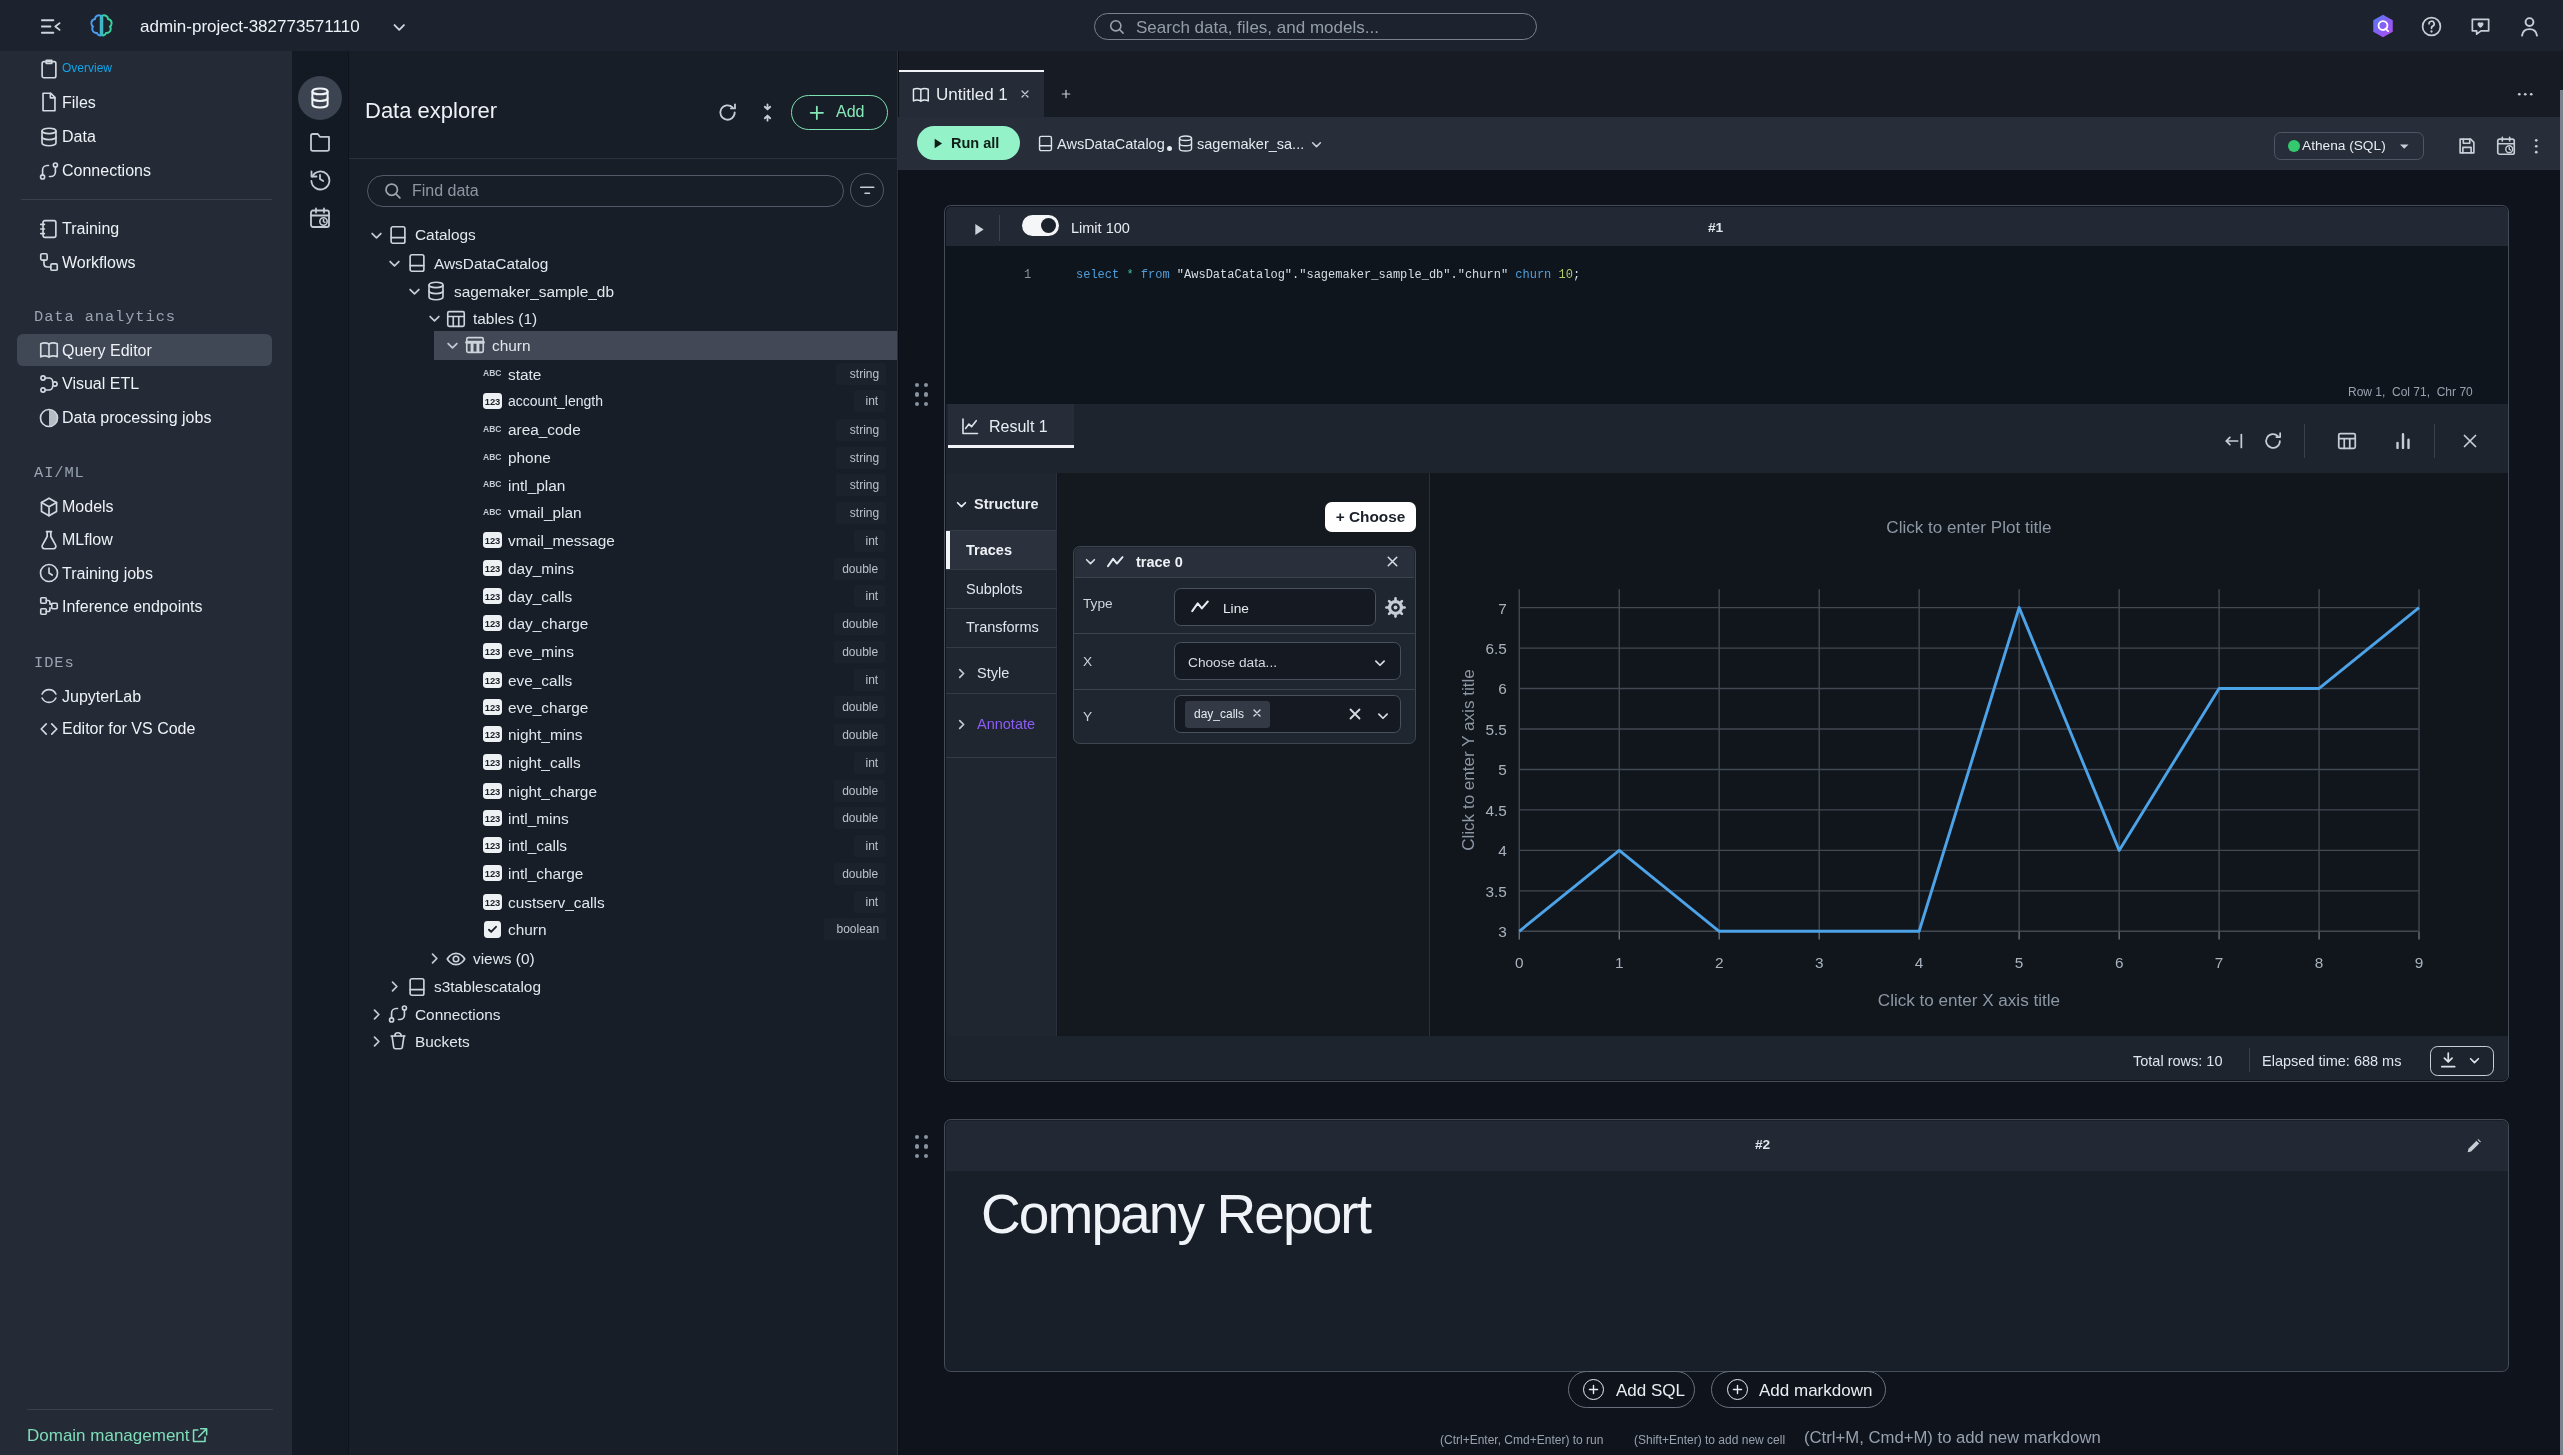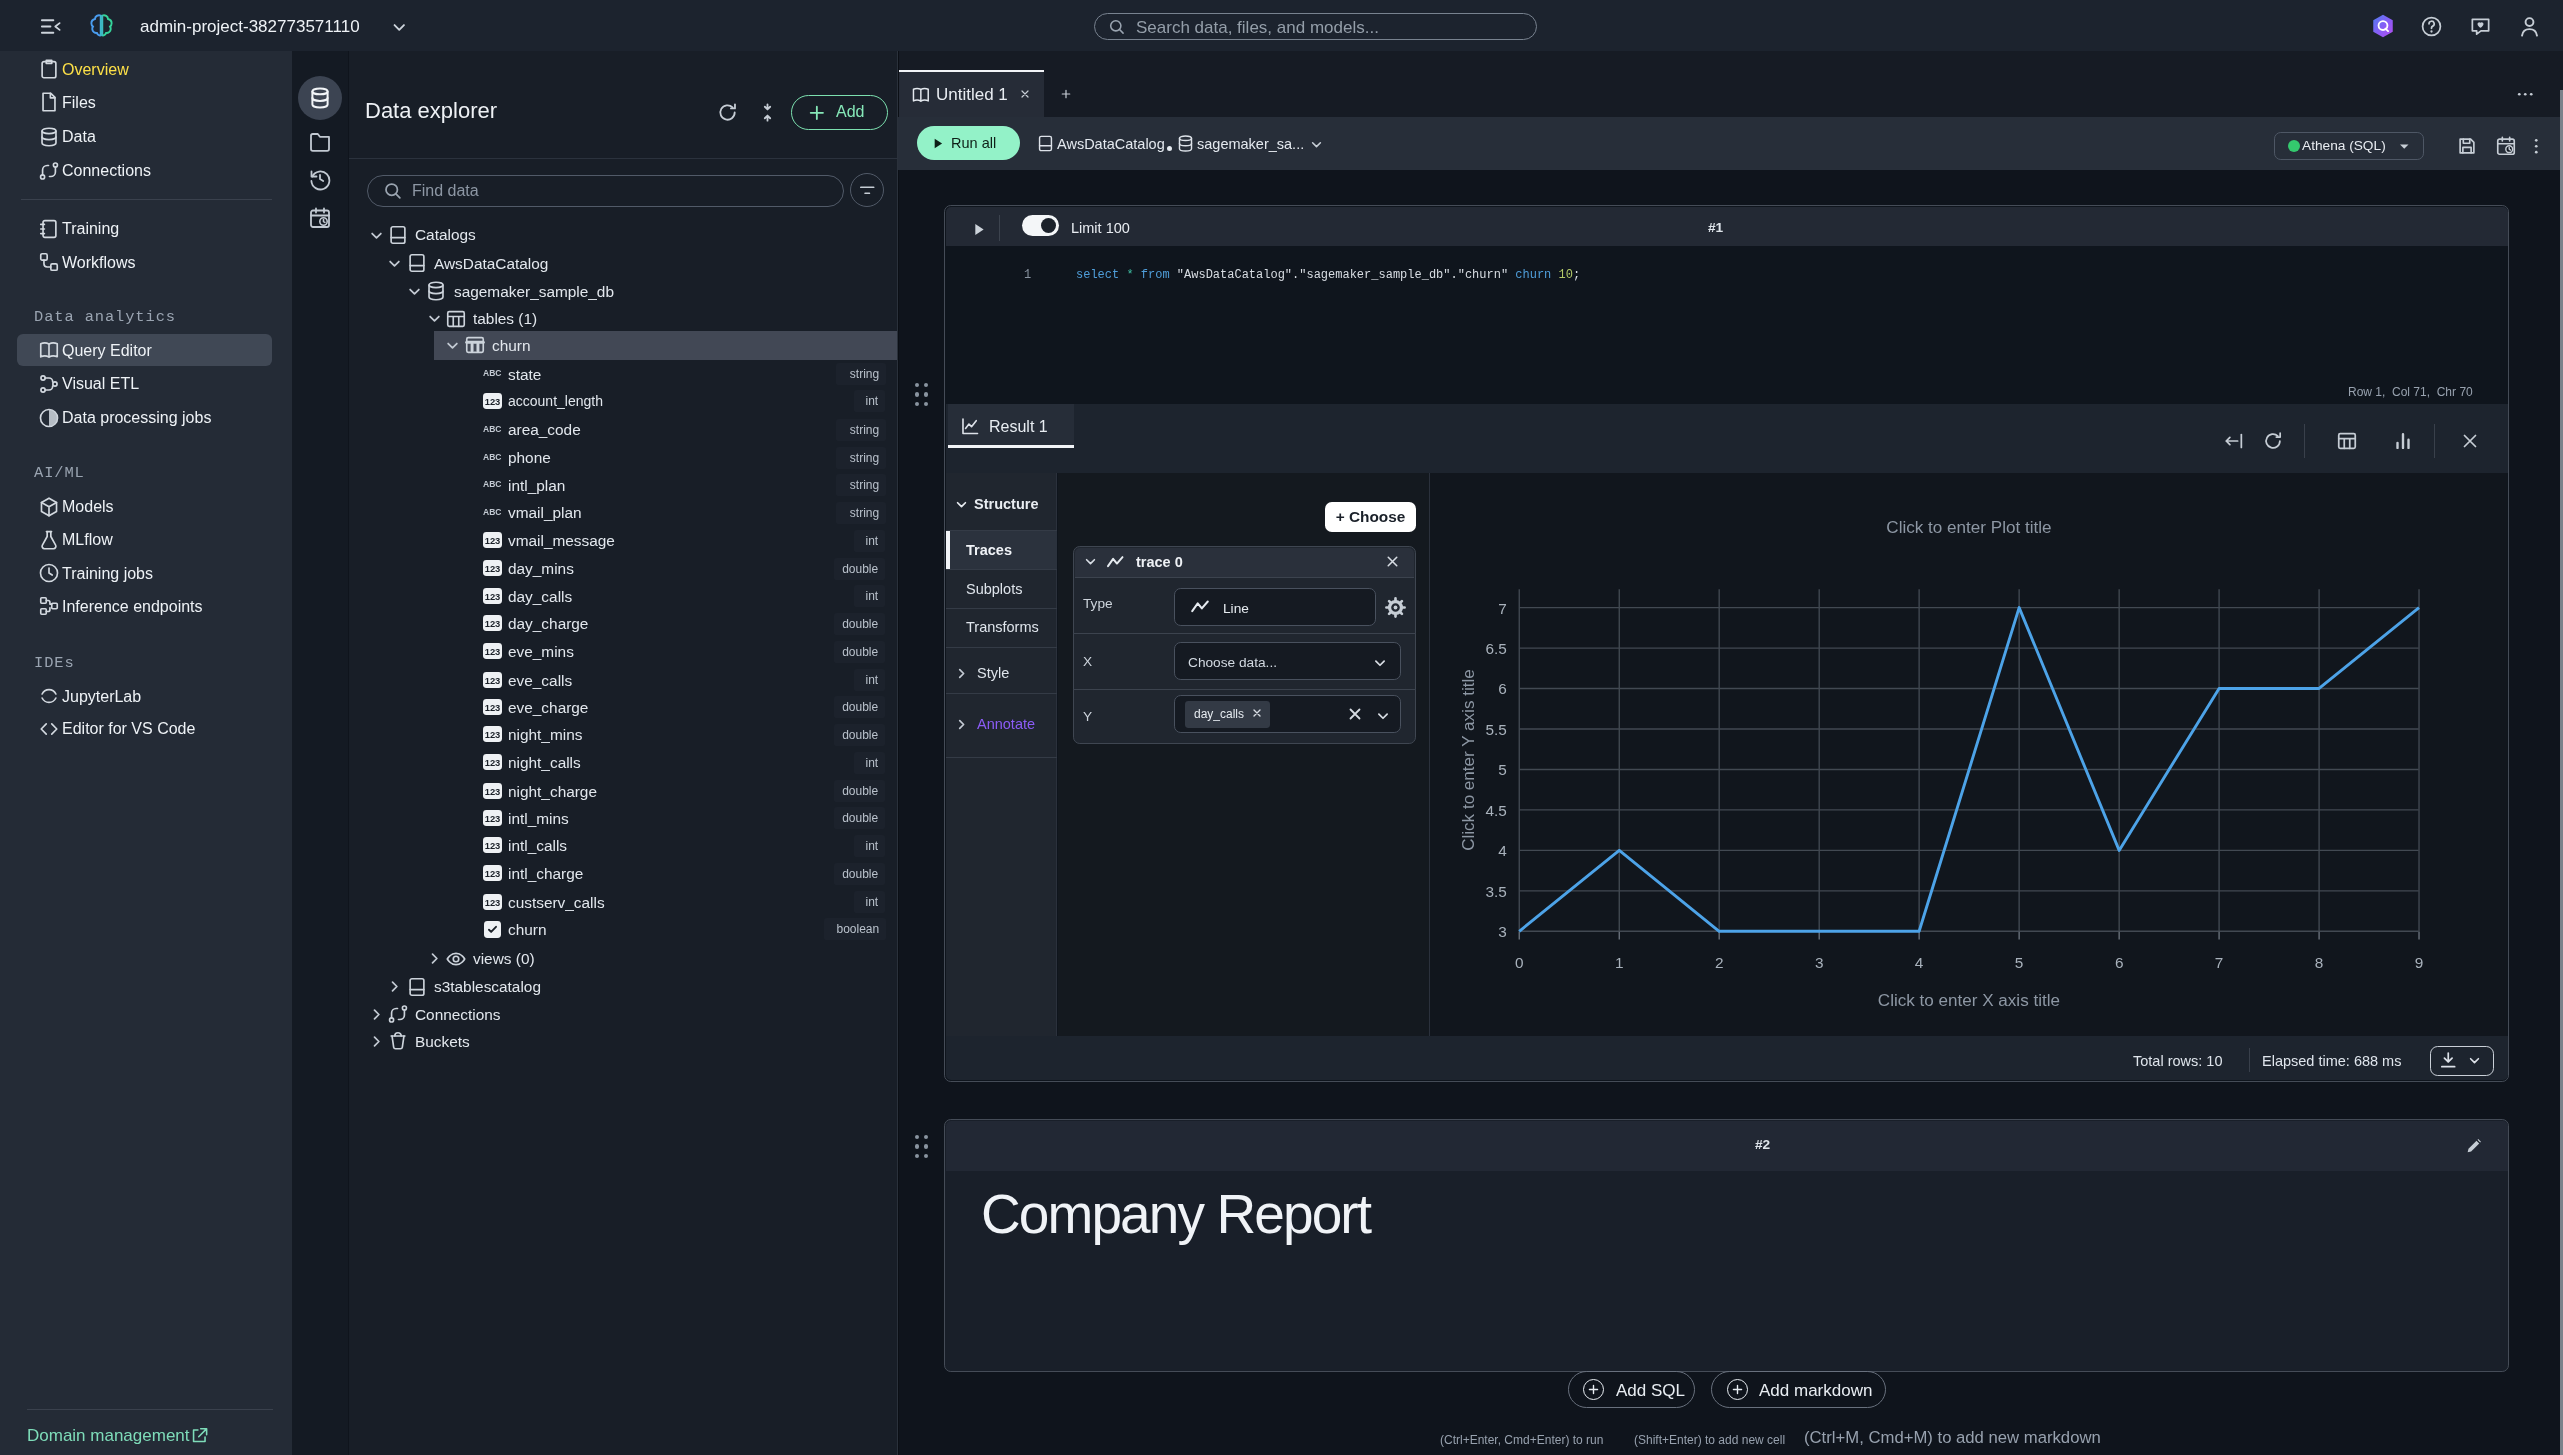--- a/index.html
+++ b/index.html
@@ -48,21 +48,21 @@
     </svg></div>
 <div style="position:absolute;left:2518px;top:14.5px"><svg width="23" height="23" viewBox="0 0 24 24" fill="none" stroke="#c6cdd5" stroke-width="2" stroke-linecap="round" stroke-linejoin="round">
       <circle cx="12" cy="7.4" r="4.1"></circle>
       <path d="M4.2 21.5c.6-4.4 3.8-6.8 7.8-6.8s7.2 2.4 7.8 6.8"></path>
     </svg></div>
 <div style="position:absolute;left:0;top:51px;width:292px;height:1405px;background:#242b36"></div>
 <div style="position:absolute;left:38px;top:58px"><svg width="22" height="22" viewBox="0 0 24 24" fill="none" stroke="#d3d9e0" stroke-width="1.8" stroke-linecap="round" stroke-linejoin="round">
       <rect x="4.5" y="4" width="15" height="17.5" rx="2"></rect>
       <path d="M9 4V2.5h6V6H9z"></path>
     </svg></div>
-<div class="txt" style="left:62px;top:61px;font-size:16px;color:#fde047">Overview</div>
+<div class="txt" style="left:62px;top:61px;font-size:12px;color:#0ea5e9">Overview</div>
 <div style="position:absolute;left:38px;top:91px"><svg width="22" height="22" viewBox="0 0 24 24" fill="none" stroke="#d3d9e0" stroke-width="1.8" stroke-linecap="round" stroke-linejoin="round">
       <path d="M5.5 2.5h8.5l4.5 4.5v14.5H5.5z"></path>
       <path d="M13.5 2.5V7.5h5"></path>
     </svg></div>
 <div class="txt" style="left:62px;top:94px;font-size:16px;color:#eef2f6">Files</div>
 <div style="position:absolute;left:38px;top:126px"><svg width="22" height="22" viewBox="0 0 24 24" fill="none" stroke="#d3d9e0" stroke-width="1.8" stroke-linecap="round" stroke-linejoin="round">
       <ellipse cx="12" cy="5.4" rx="7.6" ry="2.9"></ellipse>
       <path d="M4.4 5.4v13.2c0 1.6 3.4 2.9 7.6 2.9s7.6-1.3 7.6-2.9V5.4"></path>
       <path d="M4.4 12c0 1.6 3.4 2.9 7.6 2.9s7.6-1.3 7.6-2.9"></path>
     </svg></div>
@@ -350,21 +350,21 @@
 <div style="position:absolute;left:2515px;top:84px"><svg width="20.5" height="20.5" viewBox="0 0 24 24" fill="none" stroke="#c7ced6" stroke-width="2" stroke-linecap="round" stroke-linejoin="round">
       <circle cx="5" cy="12" r="1.6" fill="#c6cdd5" stroke="none"></circle>
       <circle cx="12" cy="12" r="1.6" fill="#c6cdd5" stroke="none"></circle>
       <circle cx="19" cy="12" r="1.6" fill="#c6cdd5" stroke="none"></circle>
     </svg></div>
 <div style="position:absolute;left:898px;top:117px;width:1665px;height:53px;background:#272e39"></div>
 <div style="position:absolute;left:917px;top:126px;width:103px;height:34px;background:#93f2c8;border-radius:17px"></div>
 <div style="position:absolute;left:929px;top:135px"><svg width="17" height="17" viewBox="0 0 24 24" fill="none" stroke="none" stroke-width="0" stroke-linecap="round" stroke-linejoin="round">
       <path d="M8 5.2 18.5 12 8 18.8z" fill="#0e1f17" stroke="none"></path>
     </svg></div>
-<div class="txt" style="left:951px;top:135px;font-size:14.5px;font-weight:normal;color:#0e1f17">Run all</div>
+<div class="txt" style="left:951px;top:135px;font-size:14.5px;font-weight:bold;color:#0e1f17">Run all</div>
 <div style="position:absolute;left:1036px;top:134px"><svg width="19" height="19" viewBox="0 0 24 24" fill="none" stroke="#dde2e9" stroke-width="1.8" stroke-linecap="round" stroke-linejoin="round">
       <rect x="4.5" y="3" width="15" height="18" rx="2"></rect>
       <path d="M4.5 14.8h15"></path>
     </svg></div>
 <div class="txt" style="left:1057px;top:136px;font-size:14.5px;color:#e4e9ef">AwsDataCatalog</div>
 <div style="position:absolute;left:1167px;top:146px;width:5.1px;height:5.1px;border-radius:2.6px;background:#e4e9ef"></div>
 <div style="position:absolute;left:1176px;top:134px"><svg width="19" height="19" viewBox="0 0 24 24" fill="none" stroke="#dde2e9" stroke-width="1.8" stroke-linecap="round" stroke-linejoin="round">
       <ellipse cx="12" cy="5.4" rx="7.6" ry="2.9"></ellipse>
       <path d="M4.4 5.4v13.2c0 1.6 3.4 2.9 7.6 2.9s7.6-1.3 7.6-2.9V5.4"></path>
       <path d="M4.4 12c0 1.6 3.4 2.9 7.6 2.9s7.6-1.3 7.6-2.9"></path>

